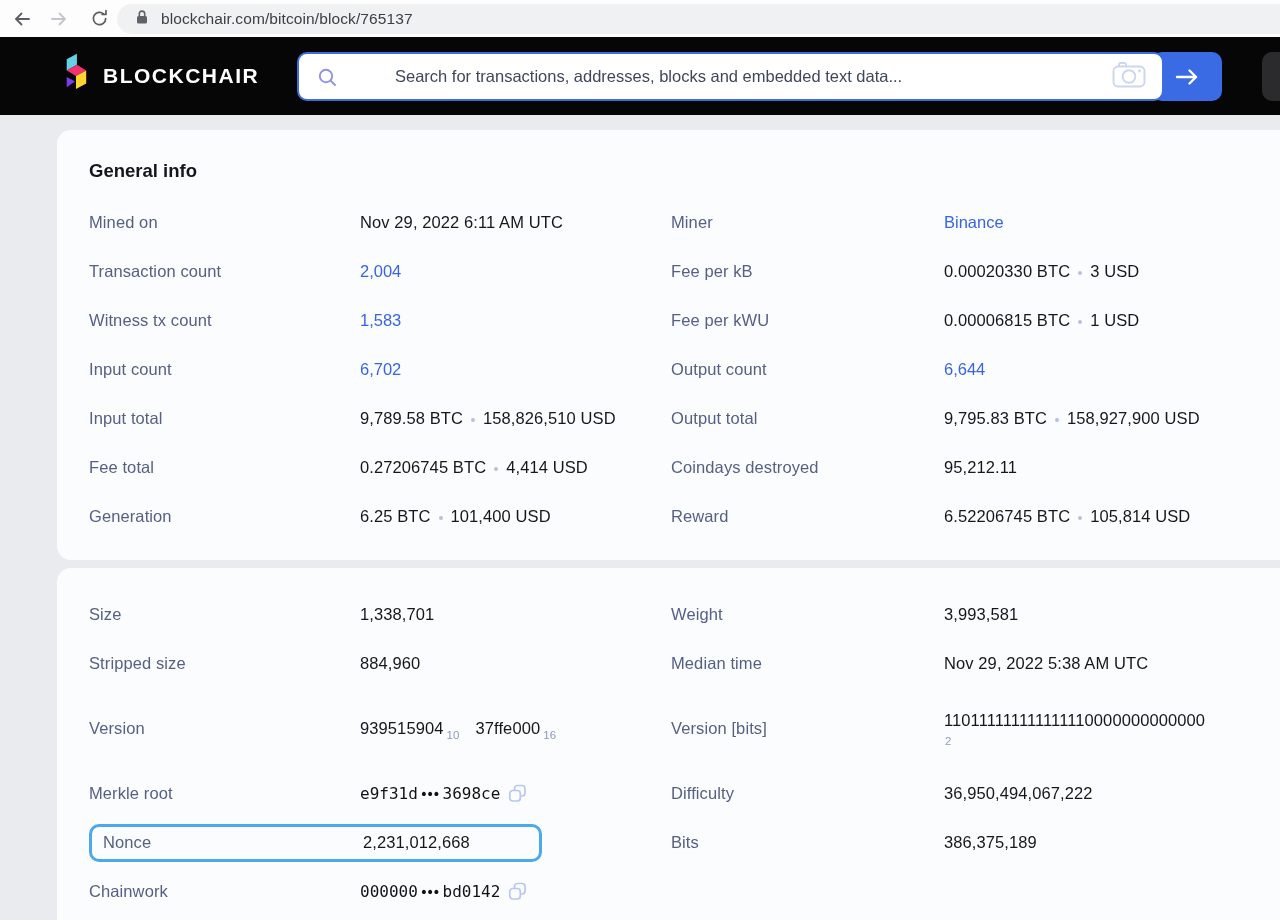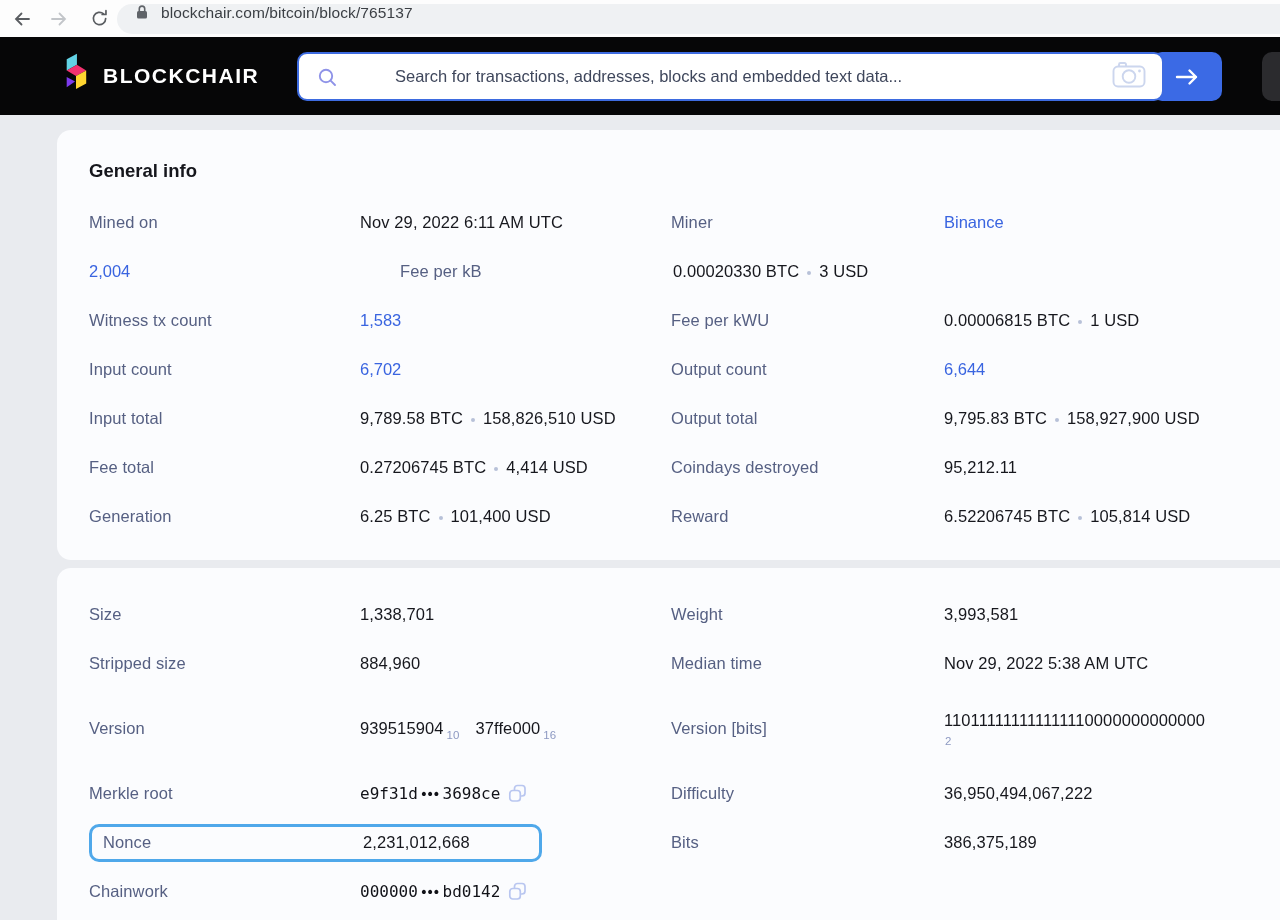--- a/index.html
+++ b/index.html
@@ -6,21 +6,21 @@
   html,body { width:1280px; height:920px; }
   body { font-family:"Liberation Sans","DejaVu Sans",sans-serif; background:#e9ebef; }
   .screen { position:relative; width:1280px; height:920px; overflow:hidden; }
 
   
   .browser-bar { position:relative; height:37px; background:#fdfdfd; display:flex; align-items:center; }
   .nav-icon { width:20px; height:20px; flex:0 0 auto; display:flex; align-items:center; justify-content:center; }
   .nav-back { margin-left:12px; }
   .nav-fwd  { margin-left:17px; }
   .nav-reload { margin-left:20px; }
-  .omnibox { margin-left:8px; flex:1; height:30px; background:#eff1f3; border-radius:15px 0 0 15px; display:flex; align-items:flex-start; padding-left:18px; }
+  .omnibox { margin-left:8px; flex:1; height:30px; background:#eff1f3; border-radius:15px 0 0 15px; display:flex; align-items:center; padding-left:18px; }
   .omnibox .url { font-size:15.5px; color:#3b3f44; margin-left:12px; letter-spacing:.1px; }
 
   
   .site-header { position:relative; height:78px; background:#060607; }
   .brand { position:absolute; left:63px; top:0; height:78px; display:flex; align-items:center; }
   .brand-logo { width:26px; height:50px; }
   .brand-name { color:#ffffff; font-size:21px; font-weight:800; letter-spacing:1.5px; margin-left:14px; }
   .search-wrap { position:absolute; left:297px; top:15px; width:925px; height:49px; }
   .search-btn { position:absolute; right:0; top:0; width:70px; height:49px; background:#3b6ae5; border:none; border-radius:10px; display:flex; align-items:center; justify-content:center; cursor:pointer; }
   .search-input-box { position:absolute; left:0; top:0; width:867px; height:49px; background:#ffffff; border:2px solid #3d6be0; border-radius:10px; display:flex; align-items:center; z-index:2;padding-left:48px; }
@@ -145,20 +145,23 @@
           </div>
         <div class="cell l2">
             <span class="label">Miner</span>
           </div>
         <div class="cell v2">
             <a class="link">Binance</a>
           </div>
       </div>
 
       <div class="row">
+        <div class="cell l1">
+            <span class="label">Transaction count</span>
+          </div>
         <div class="cell v1">
             <a class="link">2,004</a>
           </div>
         <div class="cell l2">
             <span class="label">Fee per kB</span>
           </div>
         <div class="cell v2">
             <span class="value"><span>0.00020330 BTC</span><span class="dot-sep"></span><span>3 USD</span></span>
           </div>
       </div>

